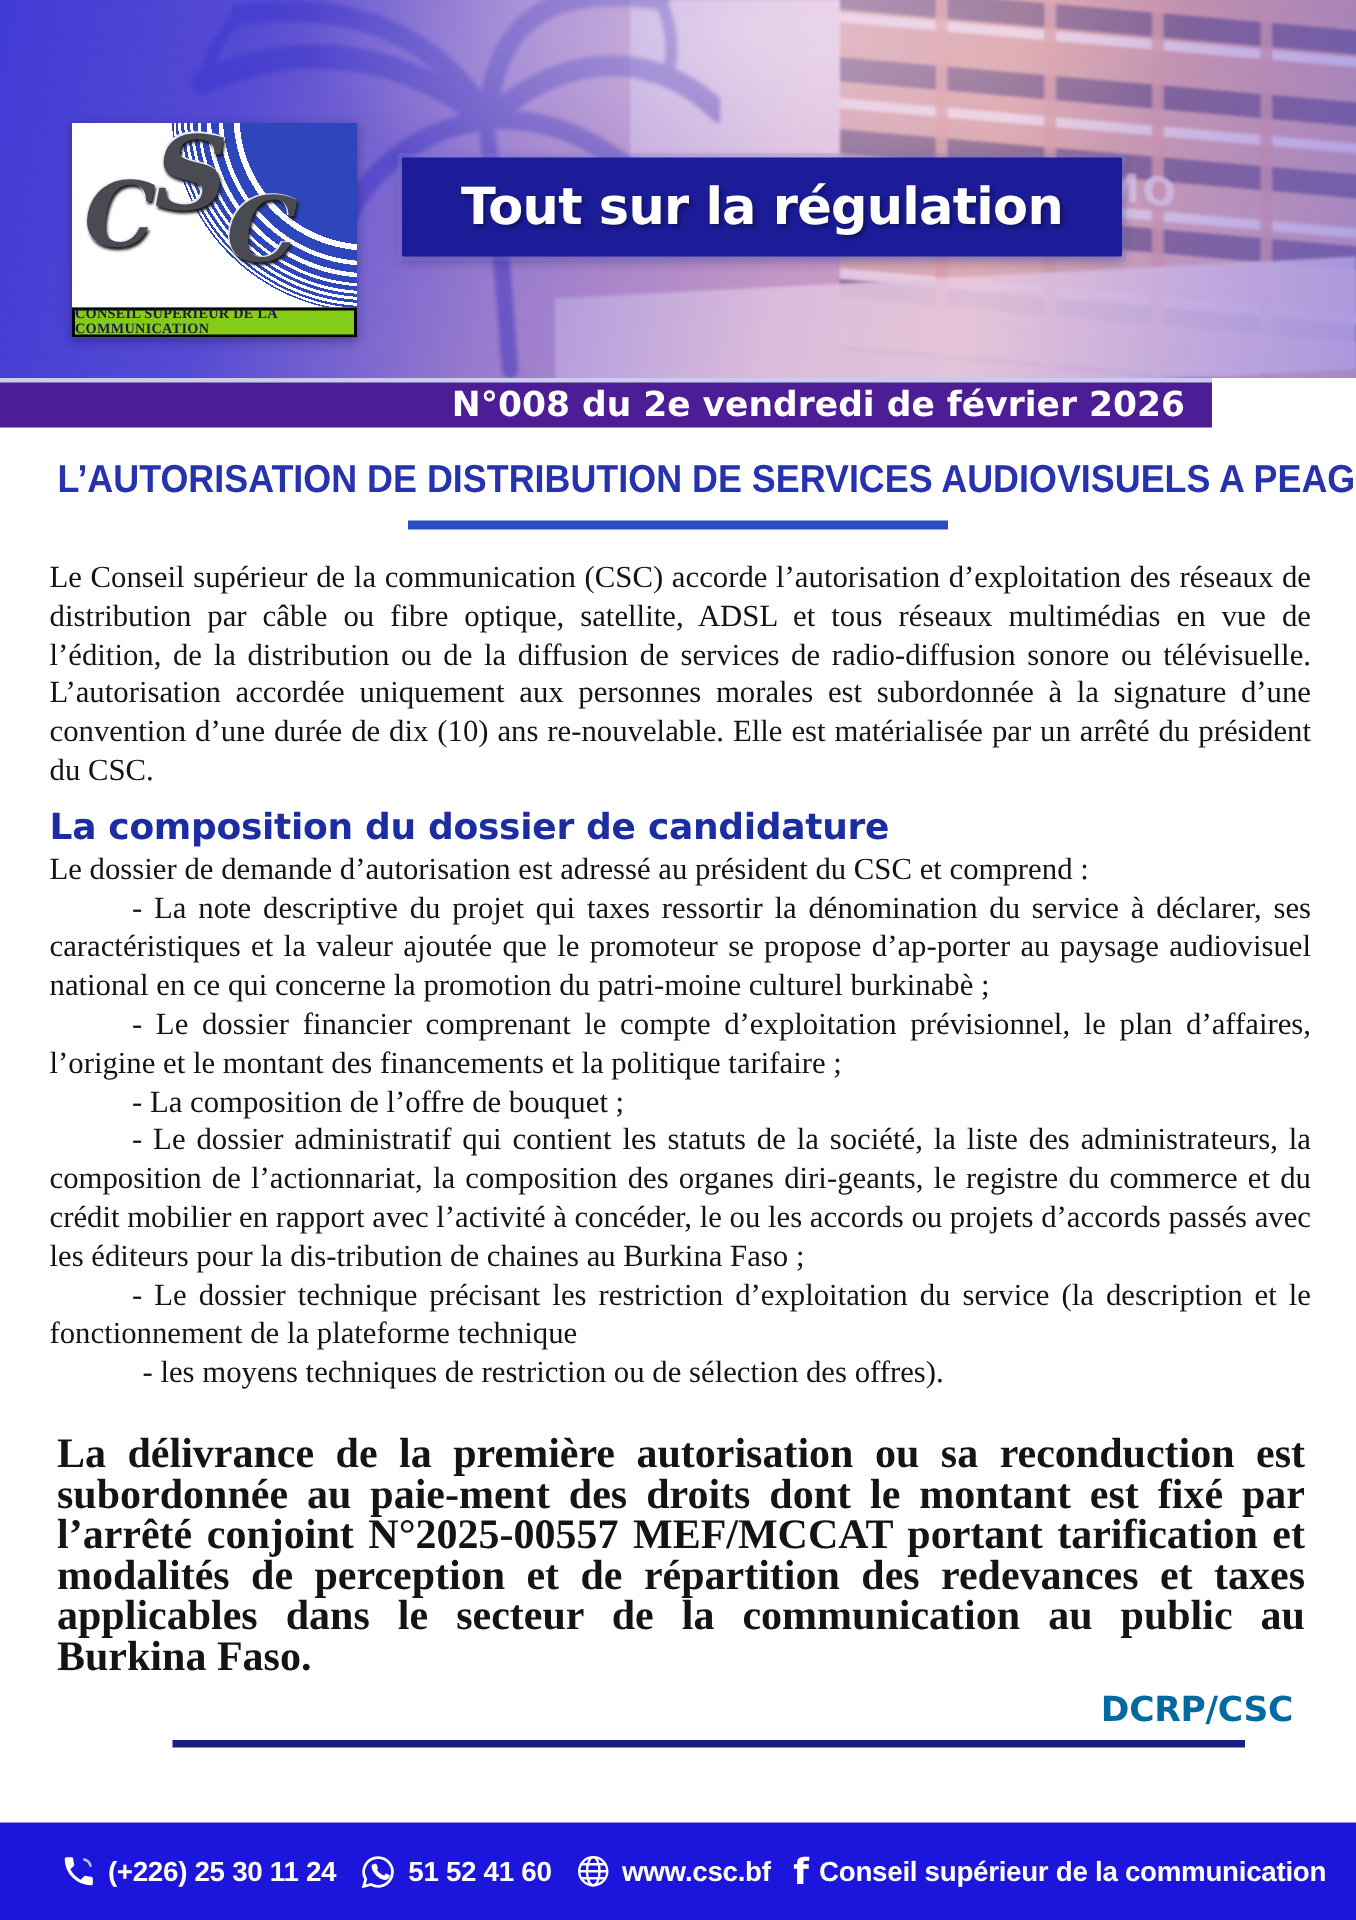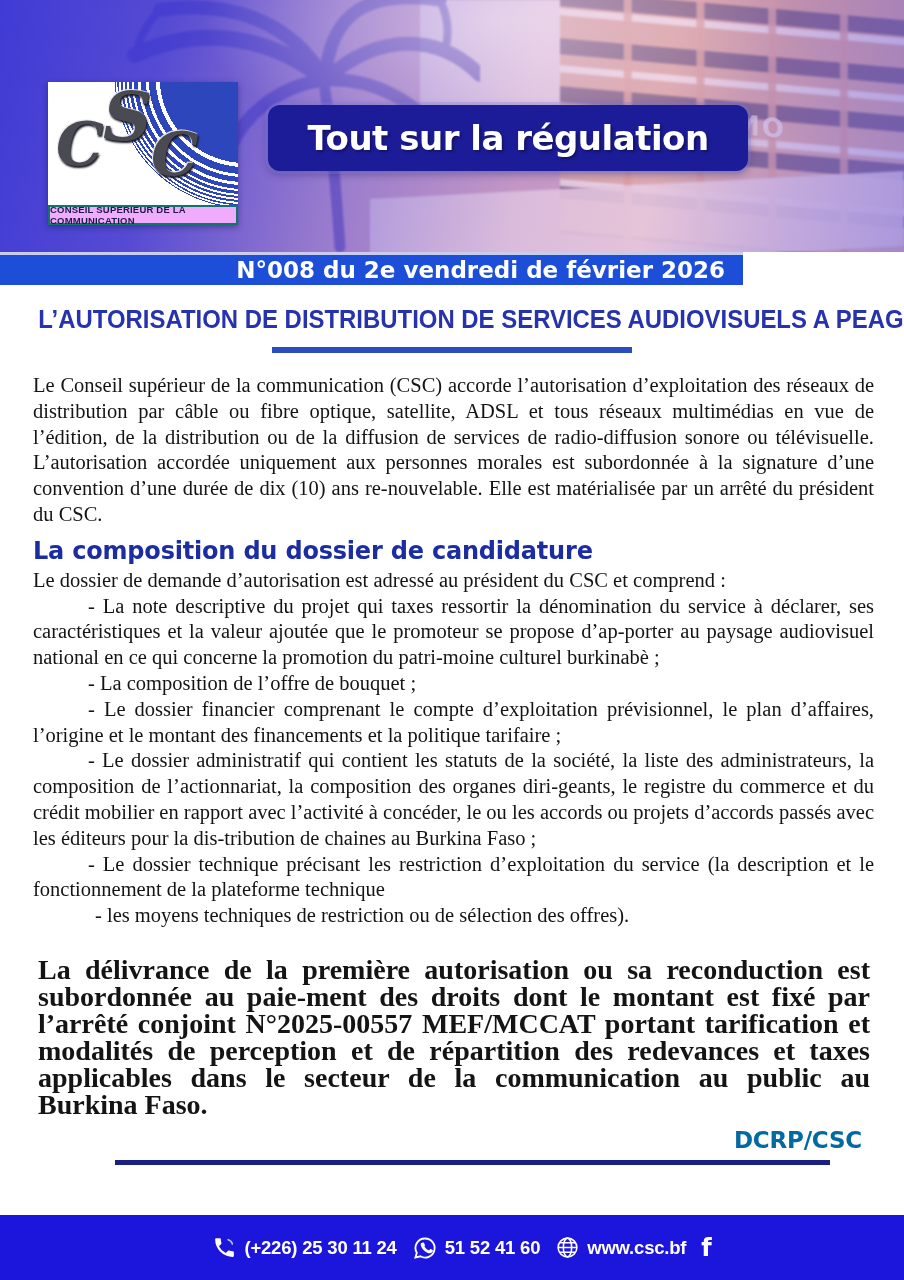--- a/index.html
+++ b/index.html
@@ -37,33 +37,33 @@
         #2d46bb 0 86px,#ffffff 86px 90px,#2d46bb 90px 97px,#ffffff 97px 100px,
         #2d46bb 100px 105px,#ffffff 105px 108px,#2d46bb 108px 112px,#ffffff 112px 114px,
         #2d46bb 114px 117px,#ffffff 117px 119px,#2d46bb 119px 121px,#ffffff 121px 123px,
         #2d46bb 123px 125px,#ffffff 125px 127px,#2d46bb 127px 128.5px,#ffffff 128.5px 130px,
         #2d46bb 130px 131px,#ffffff 131px 100%);}
   .logo-letter{position:absolute;font-family:"DejaVu Serif",serif;font-style:italic;font-weight:bold;
       color:#4a4a52;text-shadow:-1px -1px 0 #e9e9f0, 1px 2px 2px #1a1a22;line-height:1;}
   .logo-c1{left:8px;top:32px;font-size:60px;}
   .logo-s{left:55px;top:0px;font-size:68px;}
   .logo-c2{left:103px;top:42px;font-size:60px;}
-  .logo-caption{position:absolute;left:0;right:0;bottom:0;height:20px;background:#f0abfc;
-      border:2px solid #0f766e;box-sizing:border-box;display:flex;align-items:center;justify-content:center;
-      font-family:Liberation Sans, sans-serif;font-weight:bold;font-size:9.5px;letter-spacing:.2px;color:#1b1b46;}
+  .logo-caption{position:absolute;left:0;right:0;bottom:0;height:20px;background:#84cc16;
+      border:2px solid #000000;box-sizing:border-box;display:flex;align-items:center;justify-content:center;
+      font-family:Liberation Serif, serif;font-weight:bold;font-size:9.5px;letter-spacing:.2px;color:#1b1b46;}
 
   
   .banner{position:absolute;left:268px;top:105px;width:480px;height:66px;z-index:6;background:#1c1c99;
-      border-radius:12px;display:flex;align-items:center;justify-content:center;
+      border-radius:1px;display:flex;align-items:center;justify-content:center;
       box-shadow:0 0 0 3px rgba(130,130,225,.28), 0 3px 8px rgba(20,20,90,.4);text-align:right;}
   .banner-text{color:#ffffff;font-family:"DejaVu Sans",sans-serif;font-weight:bold;font-size:34px;
       letter-spacing:-.5px;text-shadow:2px 2px 3px rgba(0,0,0,.35);white-space:nowrap;}
 
   
-  .issue-bar{width:743px;height:33px;background:#1d4ed8;border-top:3px solid #c9cdeb;box-sizing:border-box;
+  .issue-bar{width:808px;height:33px;background:#4c1d95;border-top:3px solid #c9cdeb;box-sizing:border-box;
       display:flex;align-items:center;justify-content:flex-end;padding-right:18px;}
   .issue-text{color:#ffffff;font-family:"DejaVu Sans",sans-serif;font-weight:bold;font-size:23px;white-space:nowrap;}
 
   
   .article{position:relative;}
   .title{margin:14px 0 0 0;text-align:center;}
   .title-inner{display:inline-block;white-space:nowrap;transform:scaleX(.92);transform-origin:center;
       font-family:"Liberation Sans",sans-serif;font-weight:bold;font-size:26px;color:#2633ac;letter-spacing:0;}
   .title-rule{width:360px;height:6px;background:#2a4cc0;margin:11px auto 0 auto;}
   .body{font-size:20.5px;line-height:25.8px;color:#141414;text-align:justify;margin:0;padding:0 30px 0 33px;}
@@ -130,22 +130,22 @@
   <section class="article">
     <h1 class="title"><span class="title-inner">L’AUTORISATION DE DISTRIBUTION DE SERVICES AUDIOVISUELS A PEAGE</span></h1>
     <div class="title-rule"></div>
 
     <p class="body intro">Le Conseil supérieur de la communication (CSC) accorde l’autorisation d’exploitation des réseaux de distribution par câble ou fibre optique, satellite, ADSL et tous réseaux multimédias en vue de l’édition, de la distribution ou de la diffusion de services de radio-diffusion sonore ou télévisuelle. L’autorisation accordée uniquement aux personnes morales est subordonnée à la signature d’une convention d’une durée de dix (10) ans re-nouvelable. Elle est matérialisée par un arrêté du président du CSC.</p>
 
     <h2 class="section-heading">La composition du dossier de candidature</h2>
     <p class="body section-intro">Le dossier de demande d’autorisation est adressé au président du CSC et comprend :</p>
 
     <p class="body item">- La note descriptive du projet qui taxes ressortir la dénomination du service à déclarer, ses caractéristiques et la valeur ajoutée que le promoteur se propose d’ap-porter au paysage audiovisuel national en ce qui concerne la promotion du patri-moine culturel burkinabè ;</p>
+    <p class="body item">- Le dossier financier comprenant le compte d’exploitation prévisionnel, le plan d’affaires, l’origine et le montant des financements et la politique tarifaire ;</p>
     <p class="body item">- La composition de l’offre de bouquet ;</p>
-    <p class="body item">- Le dossier financier comprenant le compte d’exploitation prévisionnel, le plan d’affaires, l’origine et le montant des financements et la politique tarifaire ;</p>
     <p class="body item">- Le dossier administratif qui contient les statuts de la société, la liste des administrateurs, la composition de l’actionnariat, la composition des organes diri-geants, le registre du commerce et du crédit mobilier en rapport avec l’activité à concéder, le ou les accords ou projets d’accords passés avec les éditeurs pour la dis-tribution de chaines au Burkina Faso ;</p>
     <p class="body item">- Le dossier technique précisant les restriction d’exploitation du service (la description et le fonctionnement de la plateforme technique</p>
     <p class="body item item-last">- les moyens techniques de restriction ou de sélection des offres).</p>
 
     <p class="body closing">La délivrance de la première autorisation ou sa reconduction est subordonnée au paie-ment des droits dont le montant est fixé par l’arrêté conjoint N°2025-00557 MEF/MCCAT portant tarification et modalités de perception et de répartition des redevances et taxes applicables dans le secteur de la communication au public au Burkina Faso.</p>
 
     <div class="signature">DCRP/CSC</div>
     <div class="foot-rule"></div>
   </section>
 
@@ -169,16 +169,17 @@
         <g fill="none" stroke="#ffffff" stroke-width="1.5">
           <circle cx="12" cy="12" r="9"></circle>
           <ellipse cx="12" cy="12" rx="4" ry="9"></ellipse>
           <path d="M3 12h18M4.2 7.5h15.6M4.2 16.5h15.6"></path>
         </g>
       </svg>
       <span>www.csc.bf</span>
     </span>
     <span class="grp">
       <span class="fb-f">f</span>
+      <span>Conseil supérieur de la communication</span>
     </span>
   </div>
 
 </div>
 
 </body></html>

